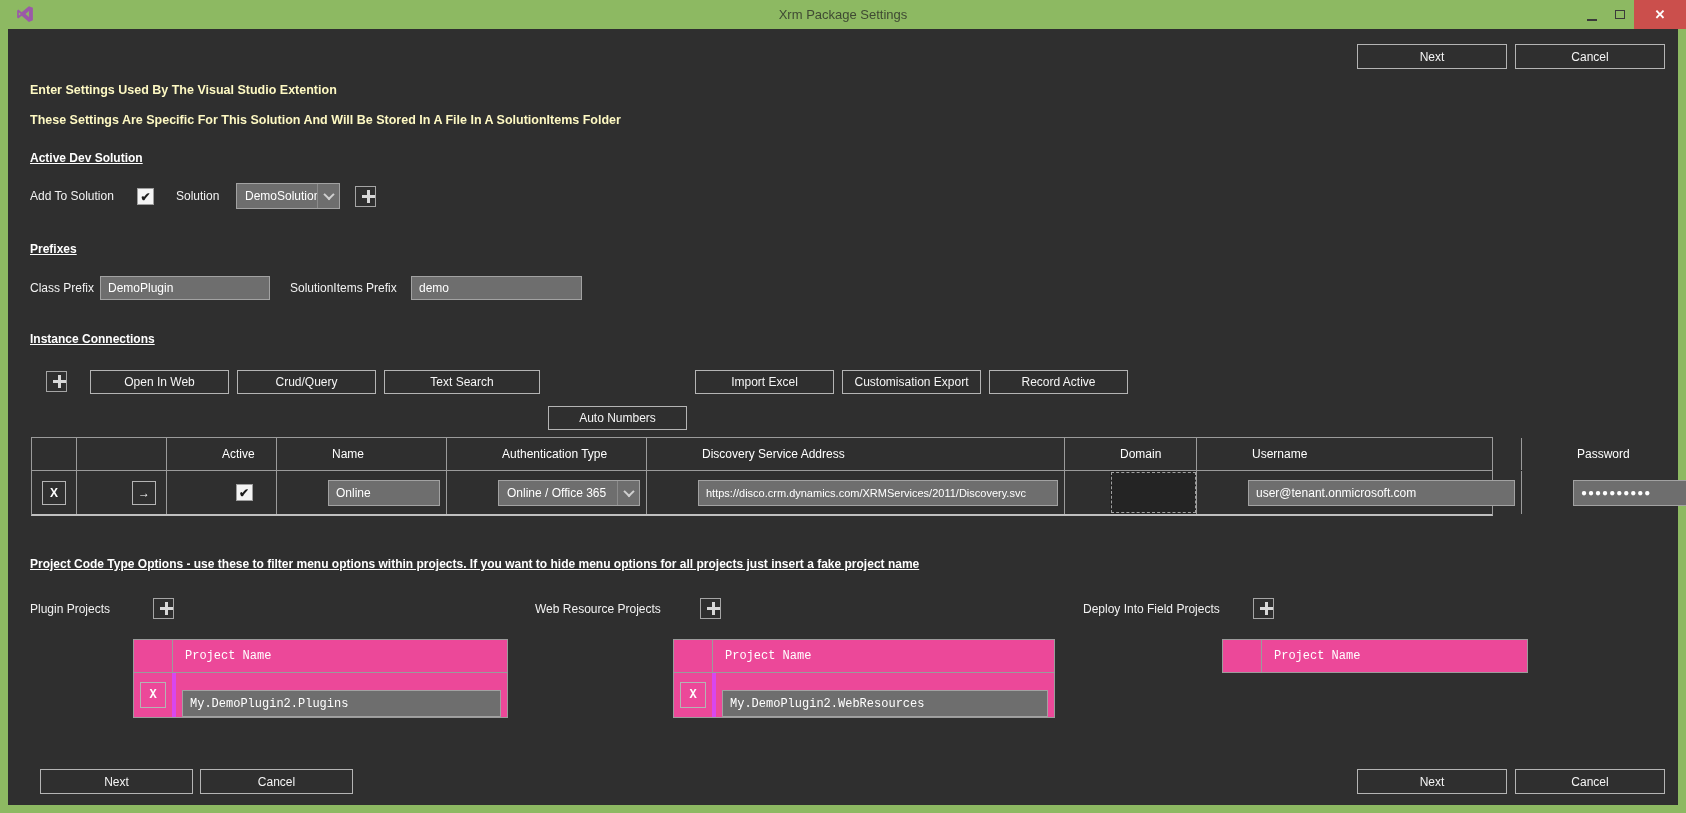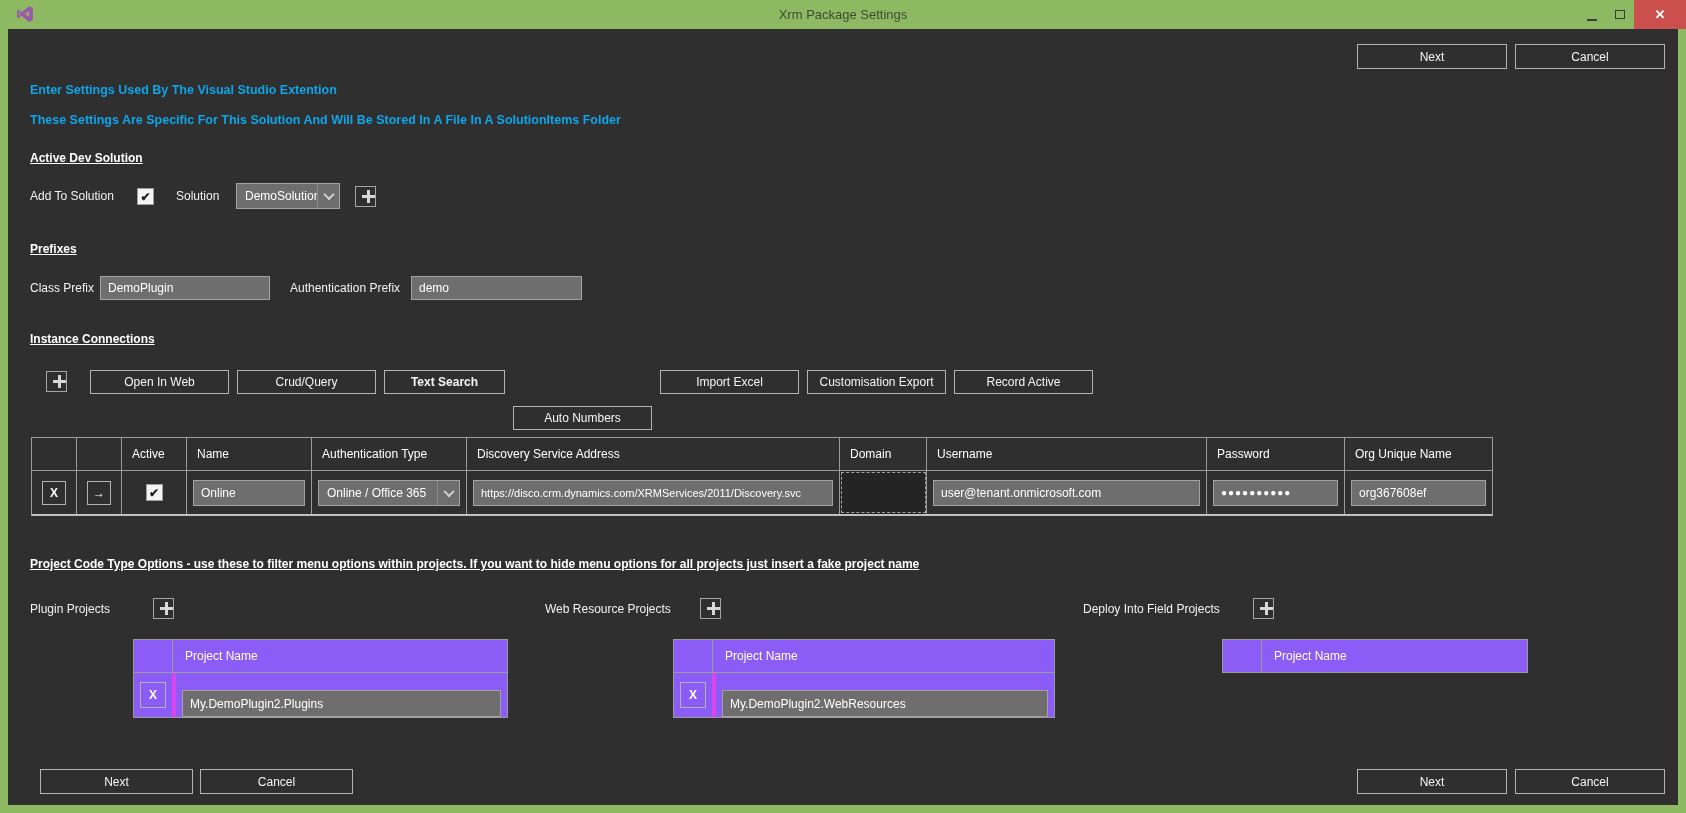--- a/index.html
+++ b/index.html
@@ -19,21 +19,21 @@
   .tb-btn{width:28px;display:flex;align-items:center;justify-content:center;cursor:default;}
   .tb-close{width:52px;background:#CB4F4C;color:#FFFFFF;font-size:13px;font-weight:bold;}
   .glyph-min{width:10px;height:2px;background:#3A3A3A;transform:translateY(5px);}
   .glyph-max{width:10px;height:9px;border:1px solid #3A3A3A;box-sizing:border-box;}
 
   
   .content{position:absolute;left:8px;top:29px;width:1670px;height:776px;background:#2F2F2F;}
   .abs{position:absolute;}
 
   .lbl{color:#F2F2F2;font-size:12px;white-space:nowrap;}
-  .h-bold{color:#0ea5e9;font-size:12.5px;font-weight:bold;white-space:nowrap;}
+  .h-bold{color:#fef9c3;font-size:12.5px;font-weight:bold;white-space:nowrap;}
   .sec-h{color:#FFFFFF;font-size:12px;font-weight:bold;text-decoration:underline;white-space:nowrap;}
 
   .btn{background:transparent;border:1px solid #B4B4B4;color:#F5F5F5;font-size:12px;
     font-family:inherit;display:flex;align-items:center;justify-content:center;
     box-sizing:border-box;white-space:nowrap;cursor:default;}
 
   .tinput{background:#6E6E6E;border:1px solid #A2A2A2;color:#FFFFFF;font-size:12px;
     padding:0 7px;box-sizing:border-box;font-family:inherit;}
   .tinput.small{font-size:11px;}
   .tinput.pw{font-size:10px;letter-spacing:1px;}
@@ -55,36 +55,36 @@
   .plus-icon::before{content:"";position:absolute;left:0;top:5px;width:13px;height:3px;background:#D8D8D8;}
   .plus-icon::after{content:"";position:absolute;left:5px;top:0;width:3px;height:13px;background:#D8D8D8;}
 
   .sq{width:24px;height:24px;background:transparent;border:1px solid #B4B4B4;
     display:flex;align-items:center;justify-content:center;box-sizing:border-box;
     color:#FFFFFF;font-weight:bold;font-size:12px;font-family:inherit;cursor:default;padding:0;}
 
   
   .ctable{width:1460px;border:1px solid #9B9B9B;border-bottom:2px solid #C0C0C0;background:#2F2F2F;}
   .ctable-header,.ctable-row{display:grid;
-    grid-template-columns:45px 45px 65px 125px 155px 373px 87px 280px 138px 147px;}
+    grid-template-columns:45px 45px 65px 125px 155px 373px 87px 280px 138px 147px;gap:45px;}
   .ctable-header{height:32px;border-bottom:1px solid #9B9B9B;}
   .hc{border-right:1px solid #9B9B9B;display:flex;align-items:center;padding-left:10px;
     color:#FFFFFF;font-size:12px;box-sizing:border-box;white-space:nowrap;overflow:hidden;}
   .hc:last-child{border-right:none;}
   .ctable-row{height:43px;}
   .dc{border-right:1px solid #9B9B9B;display:flex;align-items:center;justify-content:center;
     box-sizing:border-box;padding:0 6px;}
   .dc:last-child{border-right:none;}
   .dc.fill input{width:100%;height:26px;}
   .dc.fill .combobox{width:100%;}
   .dc.domain{background:#242424;outline:1px dashed #A0A0A0;outline-offset:-2px;}
 
   
   .pgroup{position:absolute;top:0;}
-  .ptable{border:1px solid #9B9B9B;background:#8b5cf6;box-sizing:border-box;}
+  .ptable{border:1px solid #9B9B9B;background:#ec4899;box-sizing:border-box;font-family:Liberation Mono, monospace;}
   .pt-header{display:grid;grid-template-columns:38px 1fr;height:32px;border-bottom:1px solid #9B9B9B;}
   .pt-header .c2{border-left:1px solid #9B9B9B;display:flex;align-items:center;padding-left:12px;
     color:#FFFFFF;font-size:12px;}
   .pt-row{display:grid;grid-template-columns:38px 1fr;height:44px;}
   .pt-row .c1{display:flex;align-items:center;justify-content:center;}
   .pt-row .c2{border-left:4px solid #d946ef;display:flex;align-items:flex-end;padding:0 6px;}
   .pt-row .c2 input{width:100%;height:27px;}
   .ptable.headeronly .pt-header{border-bottom:none;}
 </style>
 </head>
@@ -137,33 +137,33 @@
       <button class="plusbtn abs" style="left:325px;top:3px;">
         <span class="plus-icon"></span>
       </button>
     </div>
 
     <div class="sec-h abs" style="left:22px;top:213px;">Prefixes</div>
 
     <div class="abs" style="left:22px;top:247px;width:1000px;height:24px;">
       <span class="lbl abs" style="left:0;top:5px;">Class Prefix</span>
       <input type="text" class="tinput abs" style="left: 70px; top: 0px; width: 170px; height: 24px;" value="DemoPlugin">
-      <span class="lbl abs" style="left:260px;top:5px;">Authentication Prefix</span>
+      <span class="lbl abs" style="left:260px;top:5px;">SolutionItems Prefix</span>
       <input type="text" class="tinput abs" style="left: 381px; top: 0px; width: 171px; height: 24px;" value="demo">
     </div>
 
     <div class="sec-h abs" style="left:22px;top:303px;">Instance Connections</div>
 
     <button class="plusbtn abs" style="left:38px;top:342px;">
       <span class="plus-icon"></span>
     </button>
     <div class="abs" style="left:82px;top:341px;display:flex;gap:8px;">
       <button class="btn" style="width:139px;height:24px;">Open In Web</button>
       <button class="btn" style="width:139px;height:24px;">Crud/Query</button>
-      <button class="btn" style="width:121px;height:24px;font-weight:bold;">Text Search</button>
+      <button class="btn" style="width:156px;height:24px;">Text Search</button>
       <button class="btn" style="width:139px;height:24px;margin-top:36px;">Auto Numbers</button>
       <button class="btn" style="width:139px;height:24px;">Import Excel</button>
       <button class="btn" style="width:139px;height:24px;">Customisation Export</button>
       <button class="btn" style="width:139px;height:24px;">Record Active</button>
     </div>
 
     <div class="ctable abs" style="left:23px;top:408px;">
       <div class="ctable-header">
         <div class="hc"></div>
         <div class="hc"></div>
@@ -240,21 +240,21 @@
               </button>
             </div>
             <div class="c2">
               <input type="text" class="tinput" value="My.DemoPlugin2.Plugins" style="">
             </div>
           </div>
         </div>
       </div>
 
       <div class="pgroup" style="left:527px;width:530px;">
-        <span class="lbl abs" style="left:10px;top:8px;">Web Resource Projects</span>
+        <span class="lbl abs" style="left:0;top:8px;">Web Resource Projects</span>
         <button class="plusbtn abs" style="left:165px;top:4px;">
           <span class="plus-icon"></span>
         </button>
         <div class="ptable abs" style="left:138px;top:45px;width:382px;">
           <div class="pt-header">
             <div class="c1"></div>
             <div class="c2">Project Name</div>
           </div>
           <div class="pt-row">
             <div class="c1">

